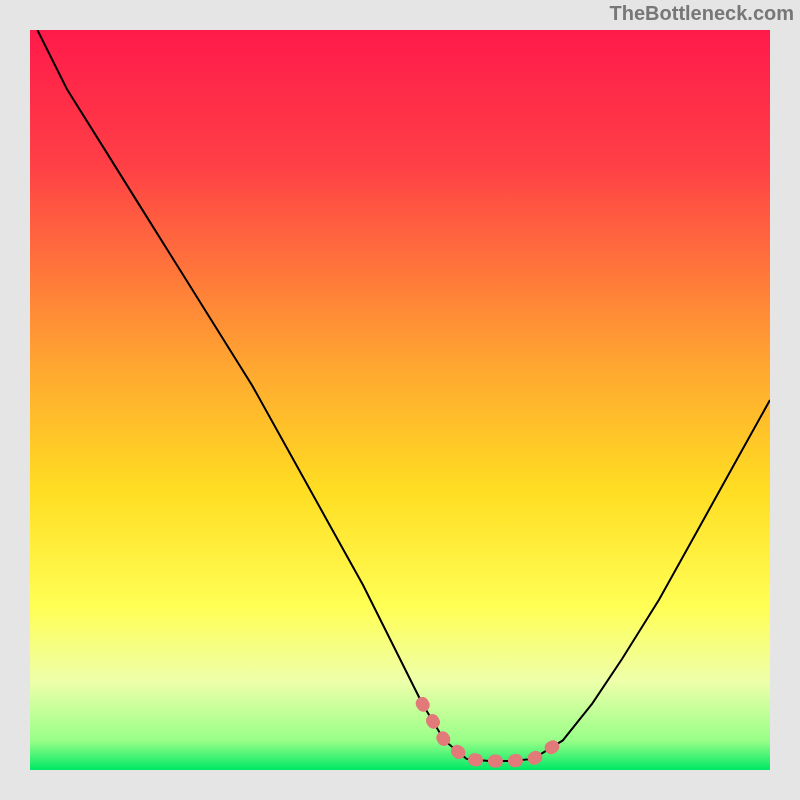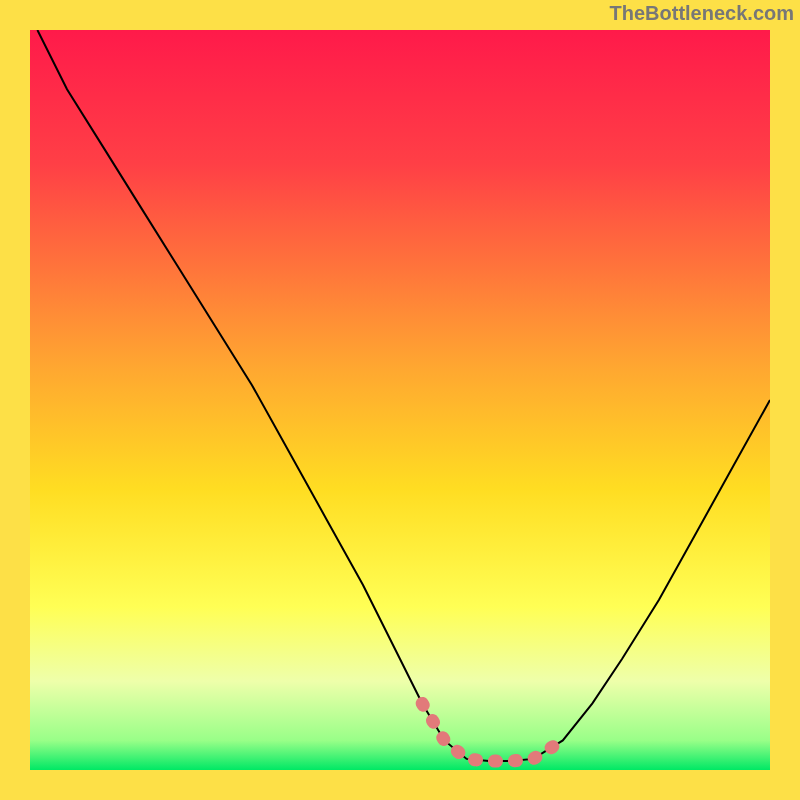--- a/index.html
+++ b/index.html
@@ -5,21 +5,21 @@
   body {
     margin: 0;
     padding: 0;
     background: #fff;
     font-family: Arial, sans-serif;
   }
   .chart-container {
     width: 800px;
     height: 800px;
     position: relative;
-    background: #fde047;
+    background: #e5e5e5;
   }
   .watermark {
     position: absolute;
     top: 2px;
     right: 6px;
     color: #777;
     font-size: 20px;
     font-weight: bold;
     z-index: 10;
   }

